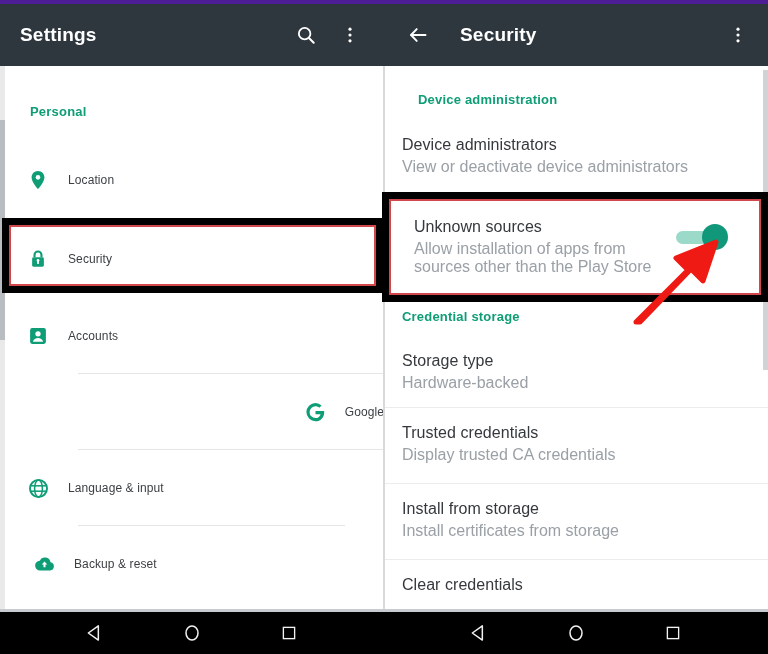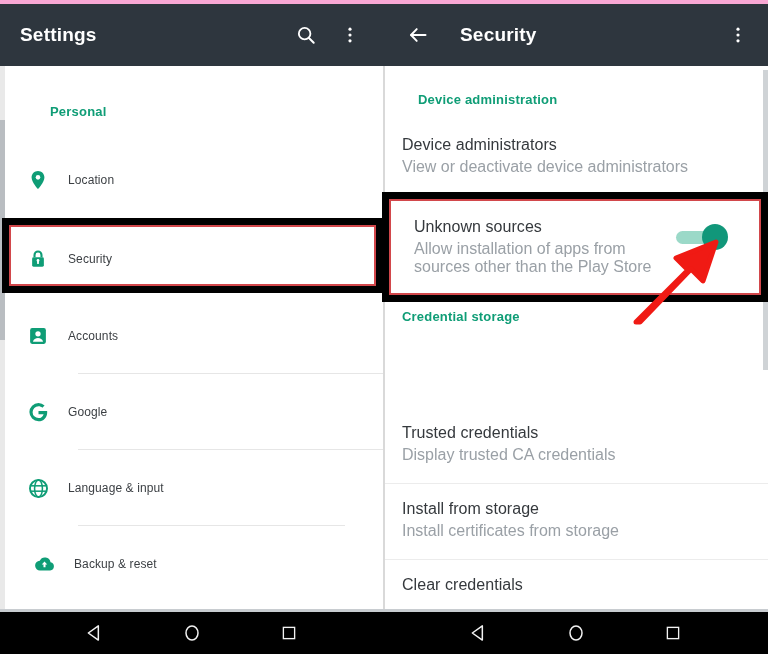--- a/index.html
+++ b/index.html
@@ -32,21 +32,21 @@
     opacity: .92;
   }
 
   
   .panel {
     position: absolute;
     top: 0;
     width: 384px;
     height: 612px;
     overflow: hidden;
-    background: #f9a8d4;
+    background: #4c1d95;
   }
   .panel-left  { left: 0; }
   .panel-right { left: 384px; }
 
   
   .appbar {
     position: absolute;
     left: 0; top: 4px;
     width: 384px;
     height: 62px;
@@ -292,21 +292,21 @@
         <svg width="20" height="20" viewBox="0 0 24 24">
           <circle cx="12" cy="5" r="1.9" fill="#ffffff"></circle>
           <circle cx="12" cy="12" r="1.9" fill="#ffffff"></circle>
           <circle cx="12" cy="19" r="1.9" fill="#ffffff"></circle>
         </svg>
       </div>
     </div>
 
     <div class="content">
 
-      <div style="position:absolute;left:32px;top:38px;padding-left:18px;" class="section-header">Personal</div>
+      <div style="position:absolute;left:12px;top:38px;padding-left:18px;" class="section-header">Personal</div>
 
       <div class="lrow" style="position:absolute;left:0;top:76px;width:384px;">
         <div class="lrow-icon">
           <svg width="22" height="26" viewBox="0 0 24 24">
             <path d="M12 2.2c-3.9 0-7 3.1-7 7 0 5.2 7 12.6 7 12.6s7-7.4 7-12.6c0-3.9-3.1-7-7-7z" fill="#0f9d76"></path>
             <circle cx="12" cy="9.1" r="2.5" fill="#ffffff"></circle>
           </svg>
         </div>
         <div class="lrow-label">Location</div>
       </div>
@@ -328,21 +328,21 @@
           <svg width="22" height="22" viewBox="0 0 24 24">
             <rect x="3.4" y="3.4" width="17.2" height="17.2" rx="2.2" fill="#0f9d76"></rect>
             <circle cx="12" cy="9.6" r="2.9" fill="#ffffff"></circle>
             <path d="M6.5 18.2c.6-2.7 2.9-4 5.5-4s4.9 1.3 5.5 4z" fill="#ffffff"></path>
           </svg>
         </div>
         <div class="lrow-label">Accounts</div>
         <div class="lrow-divider"></div>
       </div>
 
-      <div class="lrow" style="position:absolute;left:0;top:308px;width:384px;">
+      <div class="lrow" style="position:absolute;left:0;top:308px;width:384px;justify-content:flex-end;">
         <div class="lrow-icon">
           <svg width="24" height="24" viewBox="0 0 24 24">
             <path d="M21.2 11.1h-8.7v3.1h5.1c-.5 2.4-2.5 3.9-5.1 3.9a5.9 5.9 0 0 1 0-11.8c1.5 0 2.8.5 3.8 1.5l2.3-2.3A9.1 9.1 0 0 0 12.5 3a9.1 9.1 0 1 0 0 18.2c5 0 8.7-3.6 8.7-8.8 0-.5 0-.9-.1-1.3z" fill="#0f9d76"></path>
           </svg>
         </div>
         <div class="lrow-label">Google</div>
         <div class="lrow-divider"></div>
       </div>
 
       <div class="lrow" style="position:absolute;left:0;top:384px;width:345px;">
@@ -411,20 +411,27 @@
           <div class="rrow-sub">Allow installation of apps from sources other than the Play Store</div>
         </div>
         <div class="switch">
           <div class="switch-track"></div>
           <div class="switch-knob"></div>
         </div>
       </div>
 
       <div style="position:absolute;left:18px;top:243px;" class="section-header">Credential storage</div>
 
+      <div class="rrow" style="position:absolute;left:0;top:270px;width:384px;height:72px;">
+        <div class="rrow-texts">
+          <div class="rrow-title">Storage type</div>
+          <div class="rrow-sub">Hardware-backed</div>
+        </div>
+        <div class="rrow-divider"></div>
+      </div>
 
       <div class="rrow" style="position:absolute;left:0;top:342px;width:384px;height:76px;">
         <div class="rrow-texts">
           <div class="rrow-title">Trusted credentials</div>
           <div class="rrow-sub">Display trusted CA credentials</div>
         </div>
         <div class="rrow-divider"></div>
       </div>
 
       <div class="rrow" style="position:absolute;left:0;top:418px;width:384px;height:76px;">

